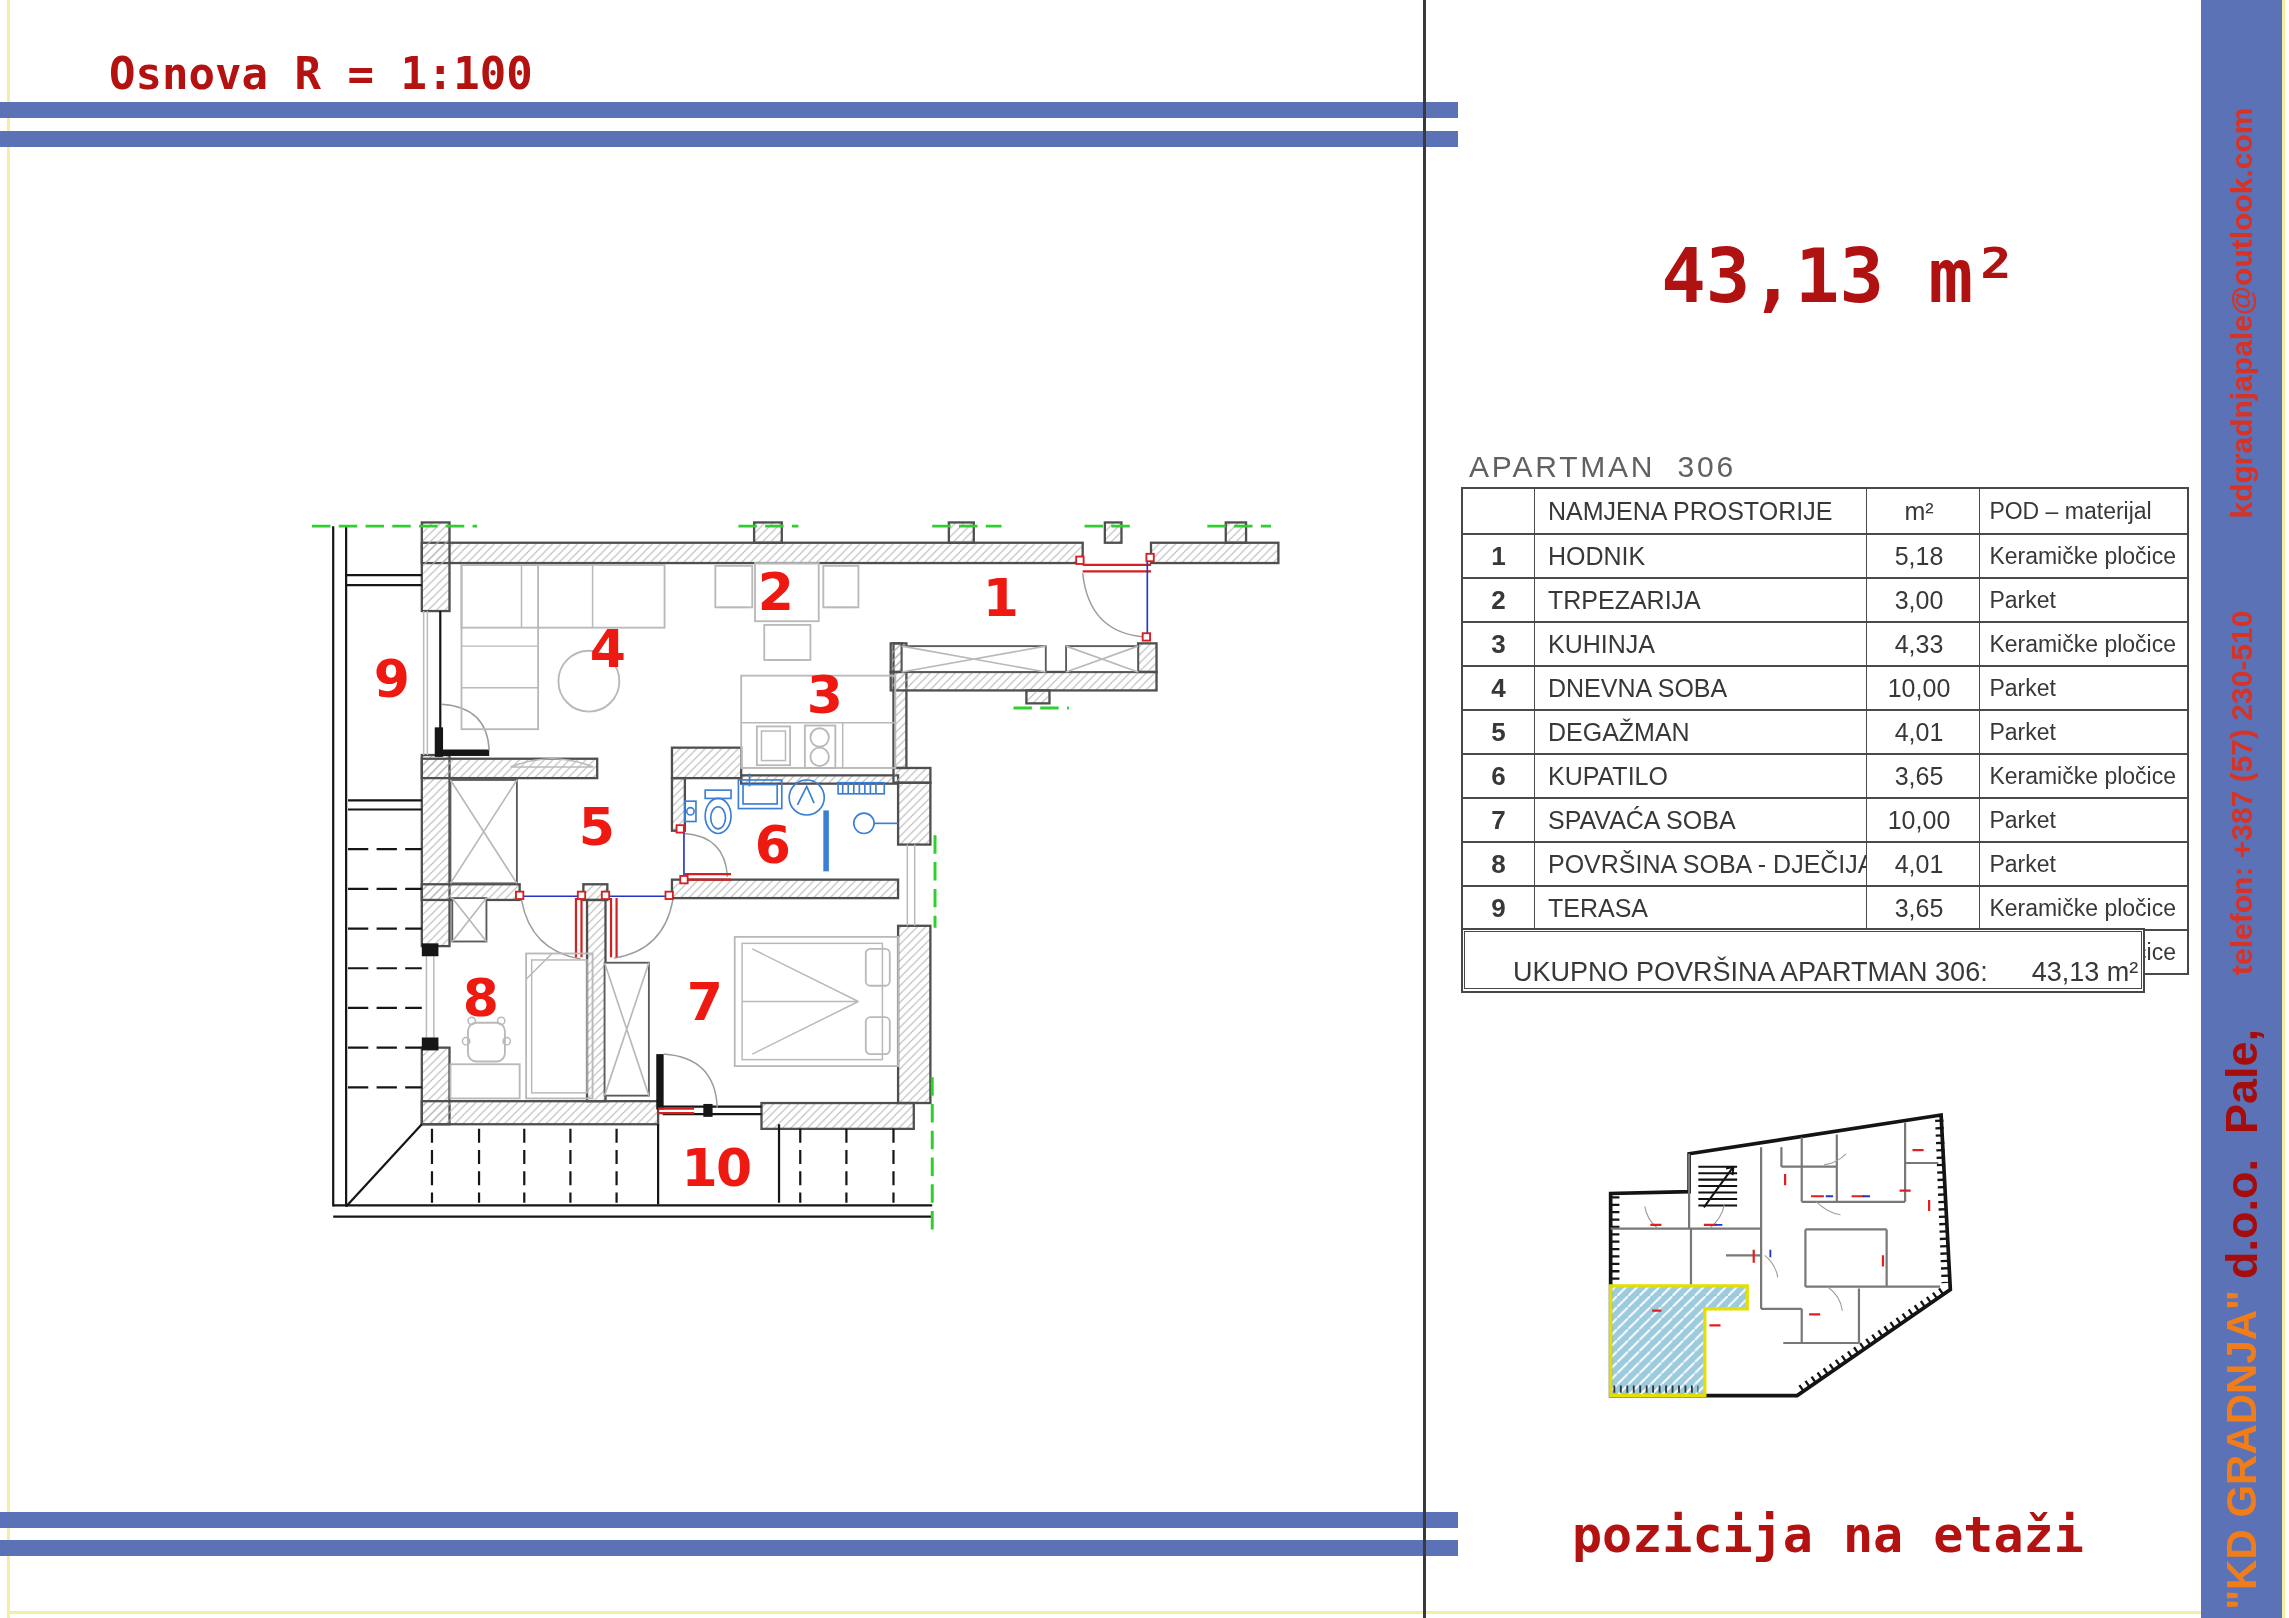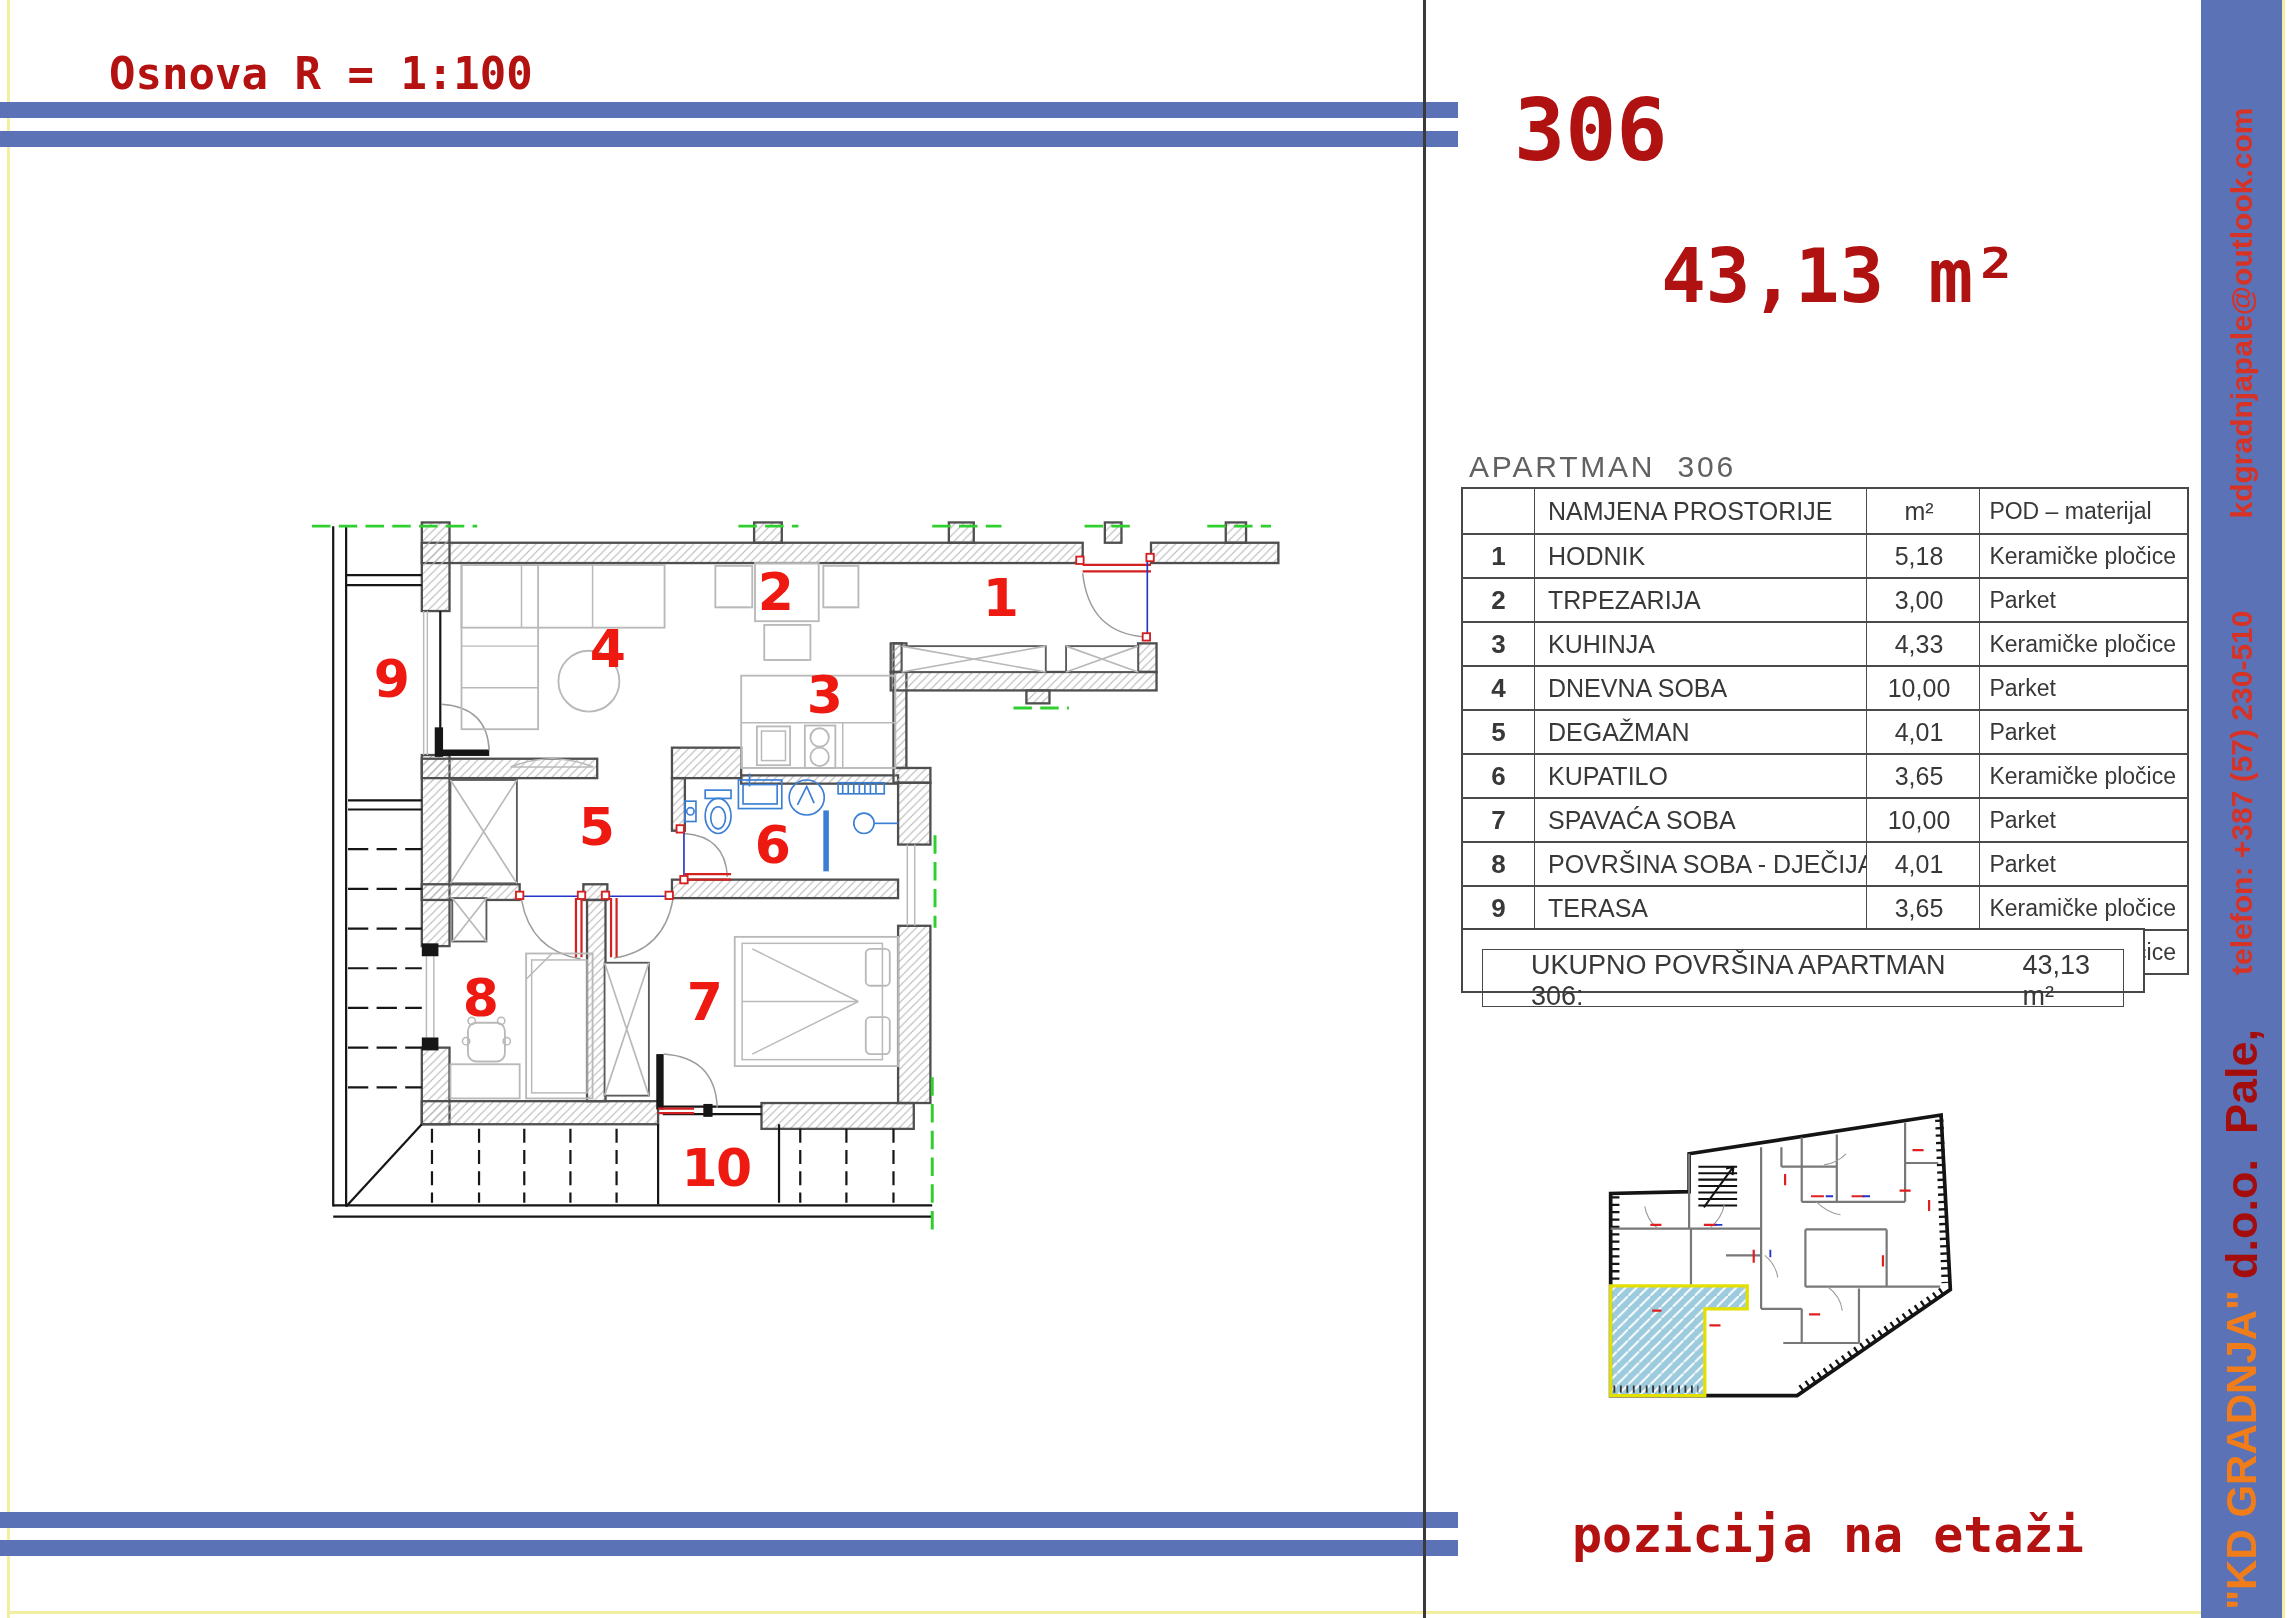--- a/index.html
+++ b/index.html
@@ -33,22 +33,22 @@
     overflow:hidden;white-space:nowrap;}
   #room-table{border:2.8px solid #474747;}
   #room-table thead th{height:42px;font-weight:400;text-align:left;}
   #room-table tbody td{height:40px;}
   #room-table .c-num{width:69px;text-align:center;font-weight:700;font-size:26px;}
   #room-table .c-name{width:317px;padding-left:13px;text-align:left;}
   #room-table .c-area{width:102px;text-align:center;padding-right:9.2px;margin-top:24px;}
   #room-table .c-floor{width:197px;padding-left:9.2px;text-align:left;font-size:23px;}
   #table-footer{left:1461px;top:928px;width:684px;height:65px;border:2.8px solid #474747;
     box-sizing:border-box;background:#fff;}
-  #table-footer .inner{margin:19px;height:calc(100% - 5.5px);border:1.8px solid #474747;
-    display:flex;align-items:flex-start;font-size:27px;color:#383838;}
+  #table-footer .inner{margin:1px;height:calc(100% - 5.5px);border:1.8px solid #474747;
+    display:flex;align-items:flex-end;font-size:27px;color:#383838;}
   #table-footer .lbl{margin-left:48px;}
   #table-footer .val{margin-left:44px;}
 
   
   #mini-caption{left:1572px;top:1506px;font-family:"DejaVu Sans Mono",monospace;font-weight:700;
     font-size:50px;color:#b41111;white-space:pre;}
 
   
   #sidebar{left:2201px;top:0;width:81px;height:1619px;background:#5b73b6;}
   #sidebar-text{left:2201px;top:0;width:1619px;height:81px;transform-origin:0 0;
@@ -95,21 +95,20 @@
 
 <div class="bar" style="top:102px;"></div>
 <div class="bar" style="top:131px;"></div>
 <div class="bar" style="top:1512px;"></div>
 <div class="bar" style="top:1540px;"></div>
 
 <div id="scale-label" class="abs">Osnova R = 1:100</div>
 <div id="divider" class="abs"></div>
 
 <div id="apt-title" class="abs">
-  <span>306</span>
 </div>
 <div id="apt-area" class="abs">43,13 m²</div>
 
 <div id="table-title" class="abs">APARTMAN  306</div>
 <table id="room-table" class="abs">
   <thead>
     <tr>
       <th class="c-num"></th>
       <th class="c-name" style="padding-left:13px;">NAMJENA PROSTORIJE</th>
       <th class="c-area">m²</th>

